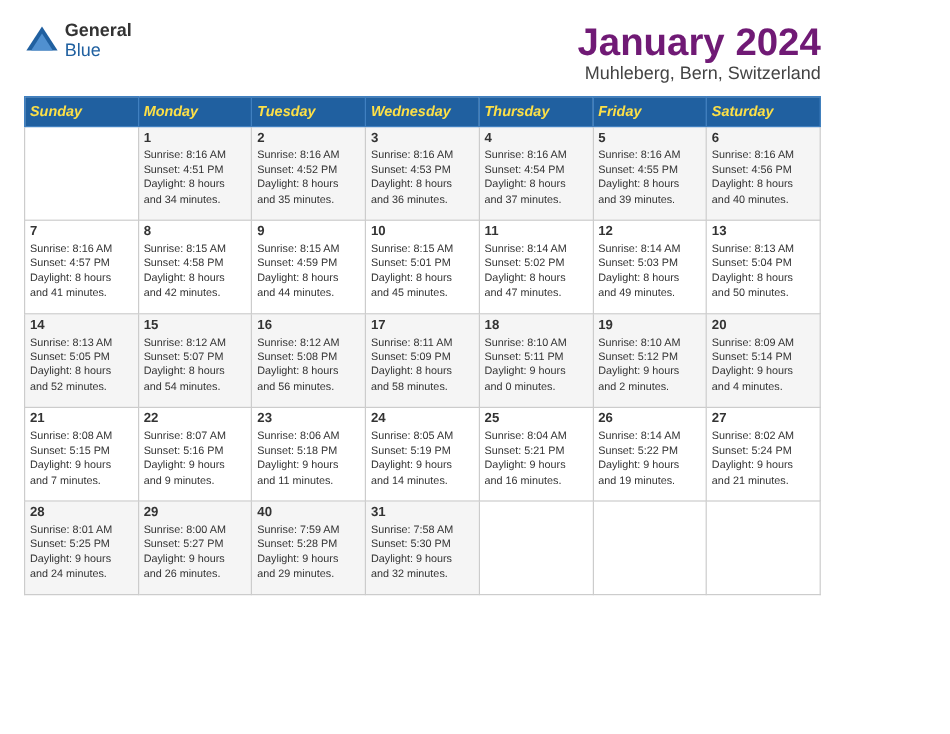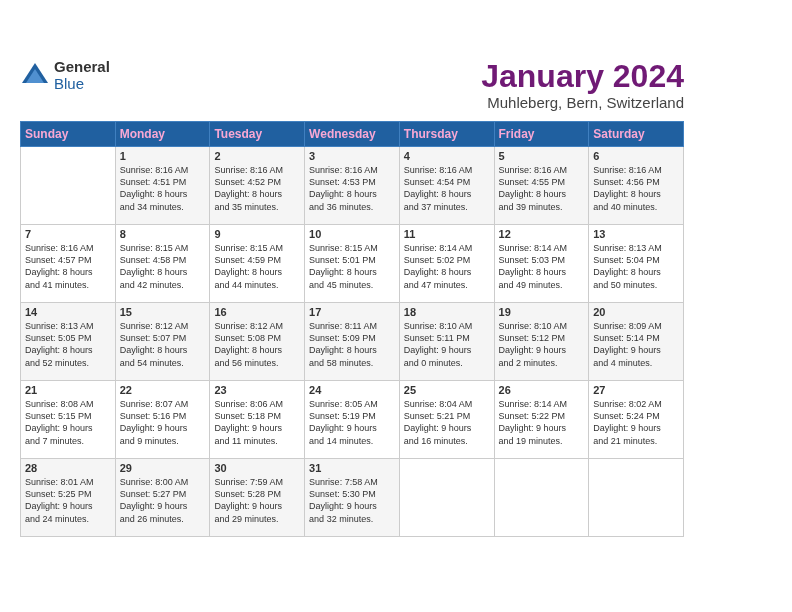--- a/index.html
+++ b/index.html
@@ -6,21 +6,20 @@
     body {
       font-family: Arial, sans-serif;
       background: #fff;
       width: 792px;
       height: 612px;
       overflow: hidden;
     }
     .page {
       width: 704px;
       padding: 18px 20px 10px 20px;
-      margin-top: 41px;
     }
     .header {
       display: flex;
       justify-content: space-between;
       align-items: flex-start;
       margin-bottom: 10px;
     }
     .logo {
       display: flex;
       align-items: center;
@@ -58,26 +57,27 @@
       font-size: 15px;
       color: #444;
     }
     table {
       width: 100%;
       border-collapse: collapse;
       table-layout: fixed;
     }
     thead tr th {
       background: #2060a0;
-      color: #f9a8d4;
+      color: #fde047;
       font-size: 12px;
       font-weight: bold;
       padding: 5px 4px;
       text-align: left;
       border: 1px solid #4080c0;
+      font-style: italic;
     }
     tbody tr td {
       vertical-align: top;
       border: 1px solid #ccc;
       padding: 3px 4px;
       font-size: 9.5px;
       color: #333;
       height: 78px;
       background: #fff;
     }
@@ -341,21 +341,21 @@
 and 24 minutes.</div>
           </td>
           <td>
             <span class="day-num">29</span>
             <div class="day-info" style="white-space: pre-line;">Sunrise: 8:00 AM
 Sunset: 5:27 PM
 Daylight: 9 hours
 and 26 minutes.</div>
           </td>
           <td>
-            <span class="day-num">30</span>
+            <span class="day-num">40</span>
             <div class="day-info" style="white-space: pre-line;">Sunrise: 7:59 AM
 Sunset: 5:28 PM
 Daylight: 9 hours
 and 29 minutes.</div>
           </td>
           <td>
             <span class="day-num">31</span>
             <div class="day-info" style="white-space: pre-line;">Sunrise: 7:58 AM
 Sunset: 5:30 PM
 Daylight: 9 hours

